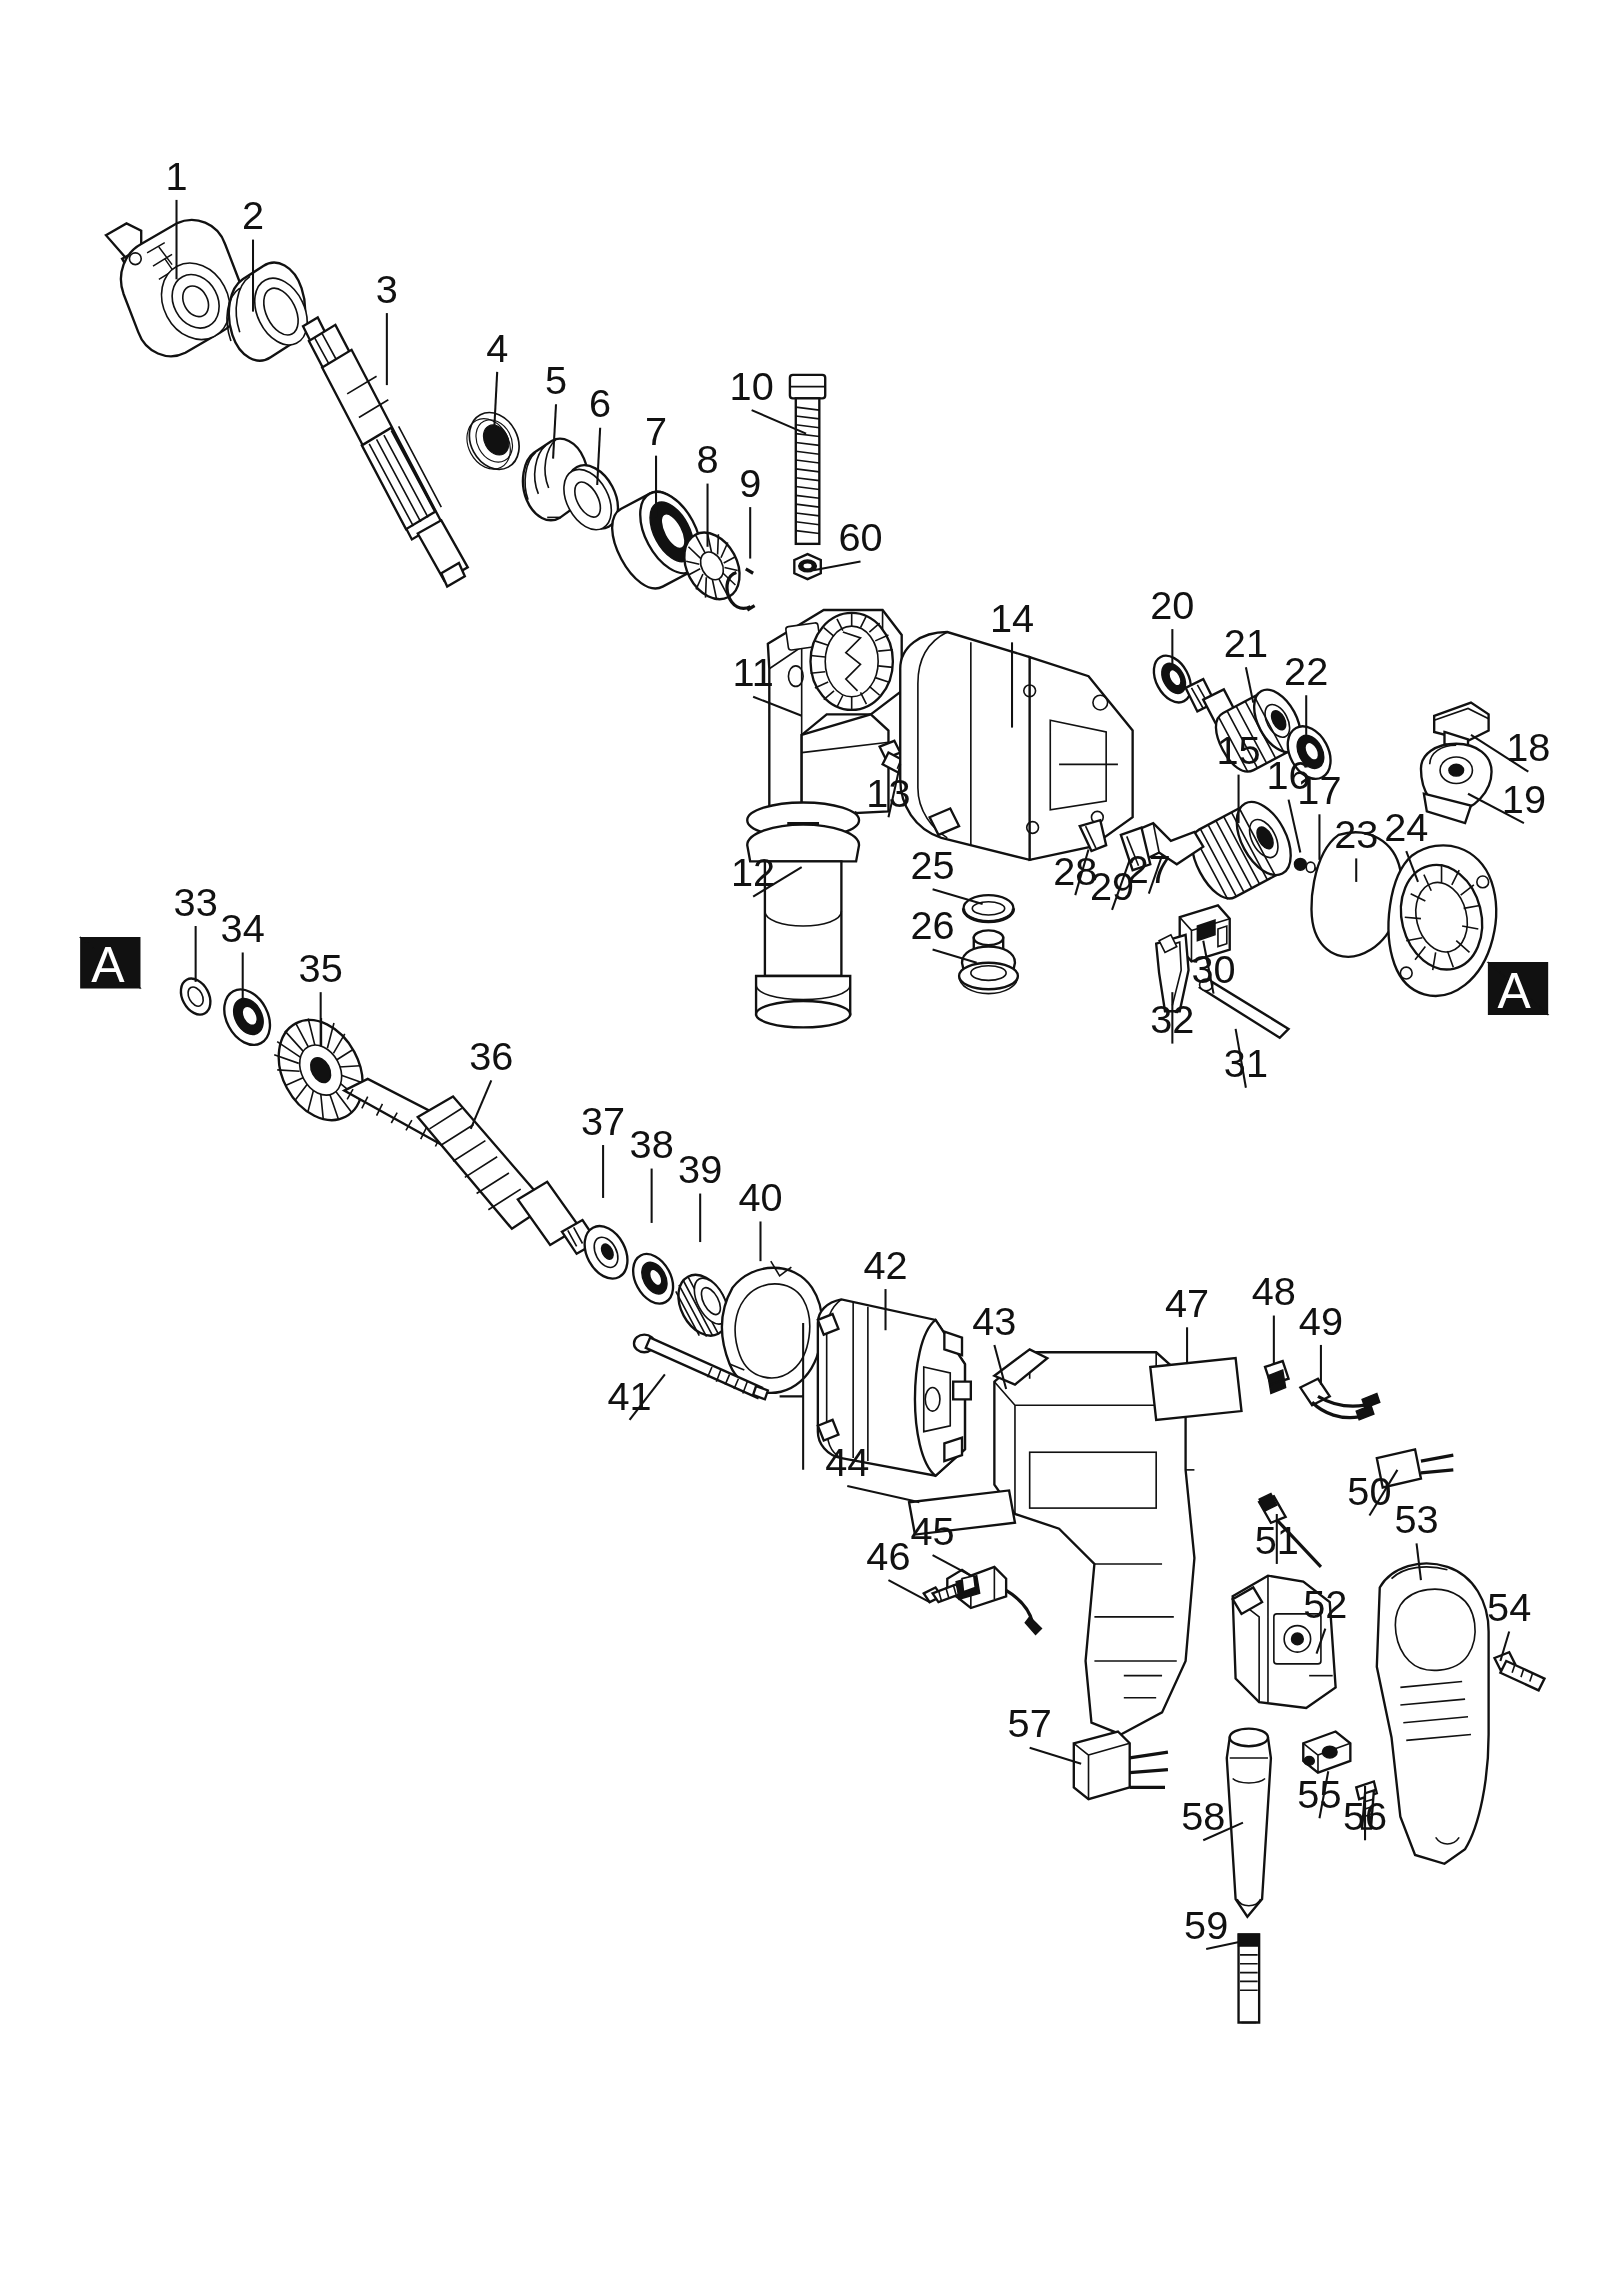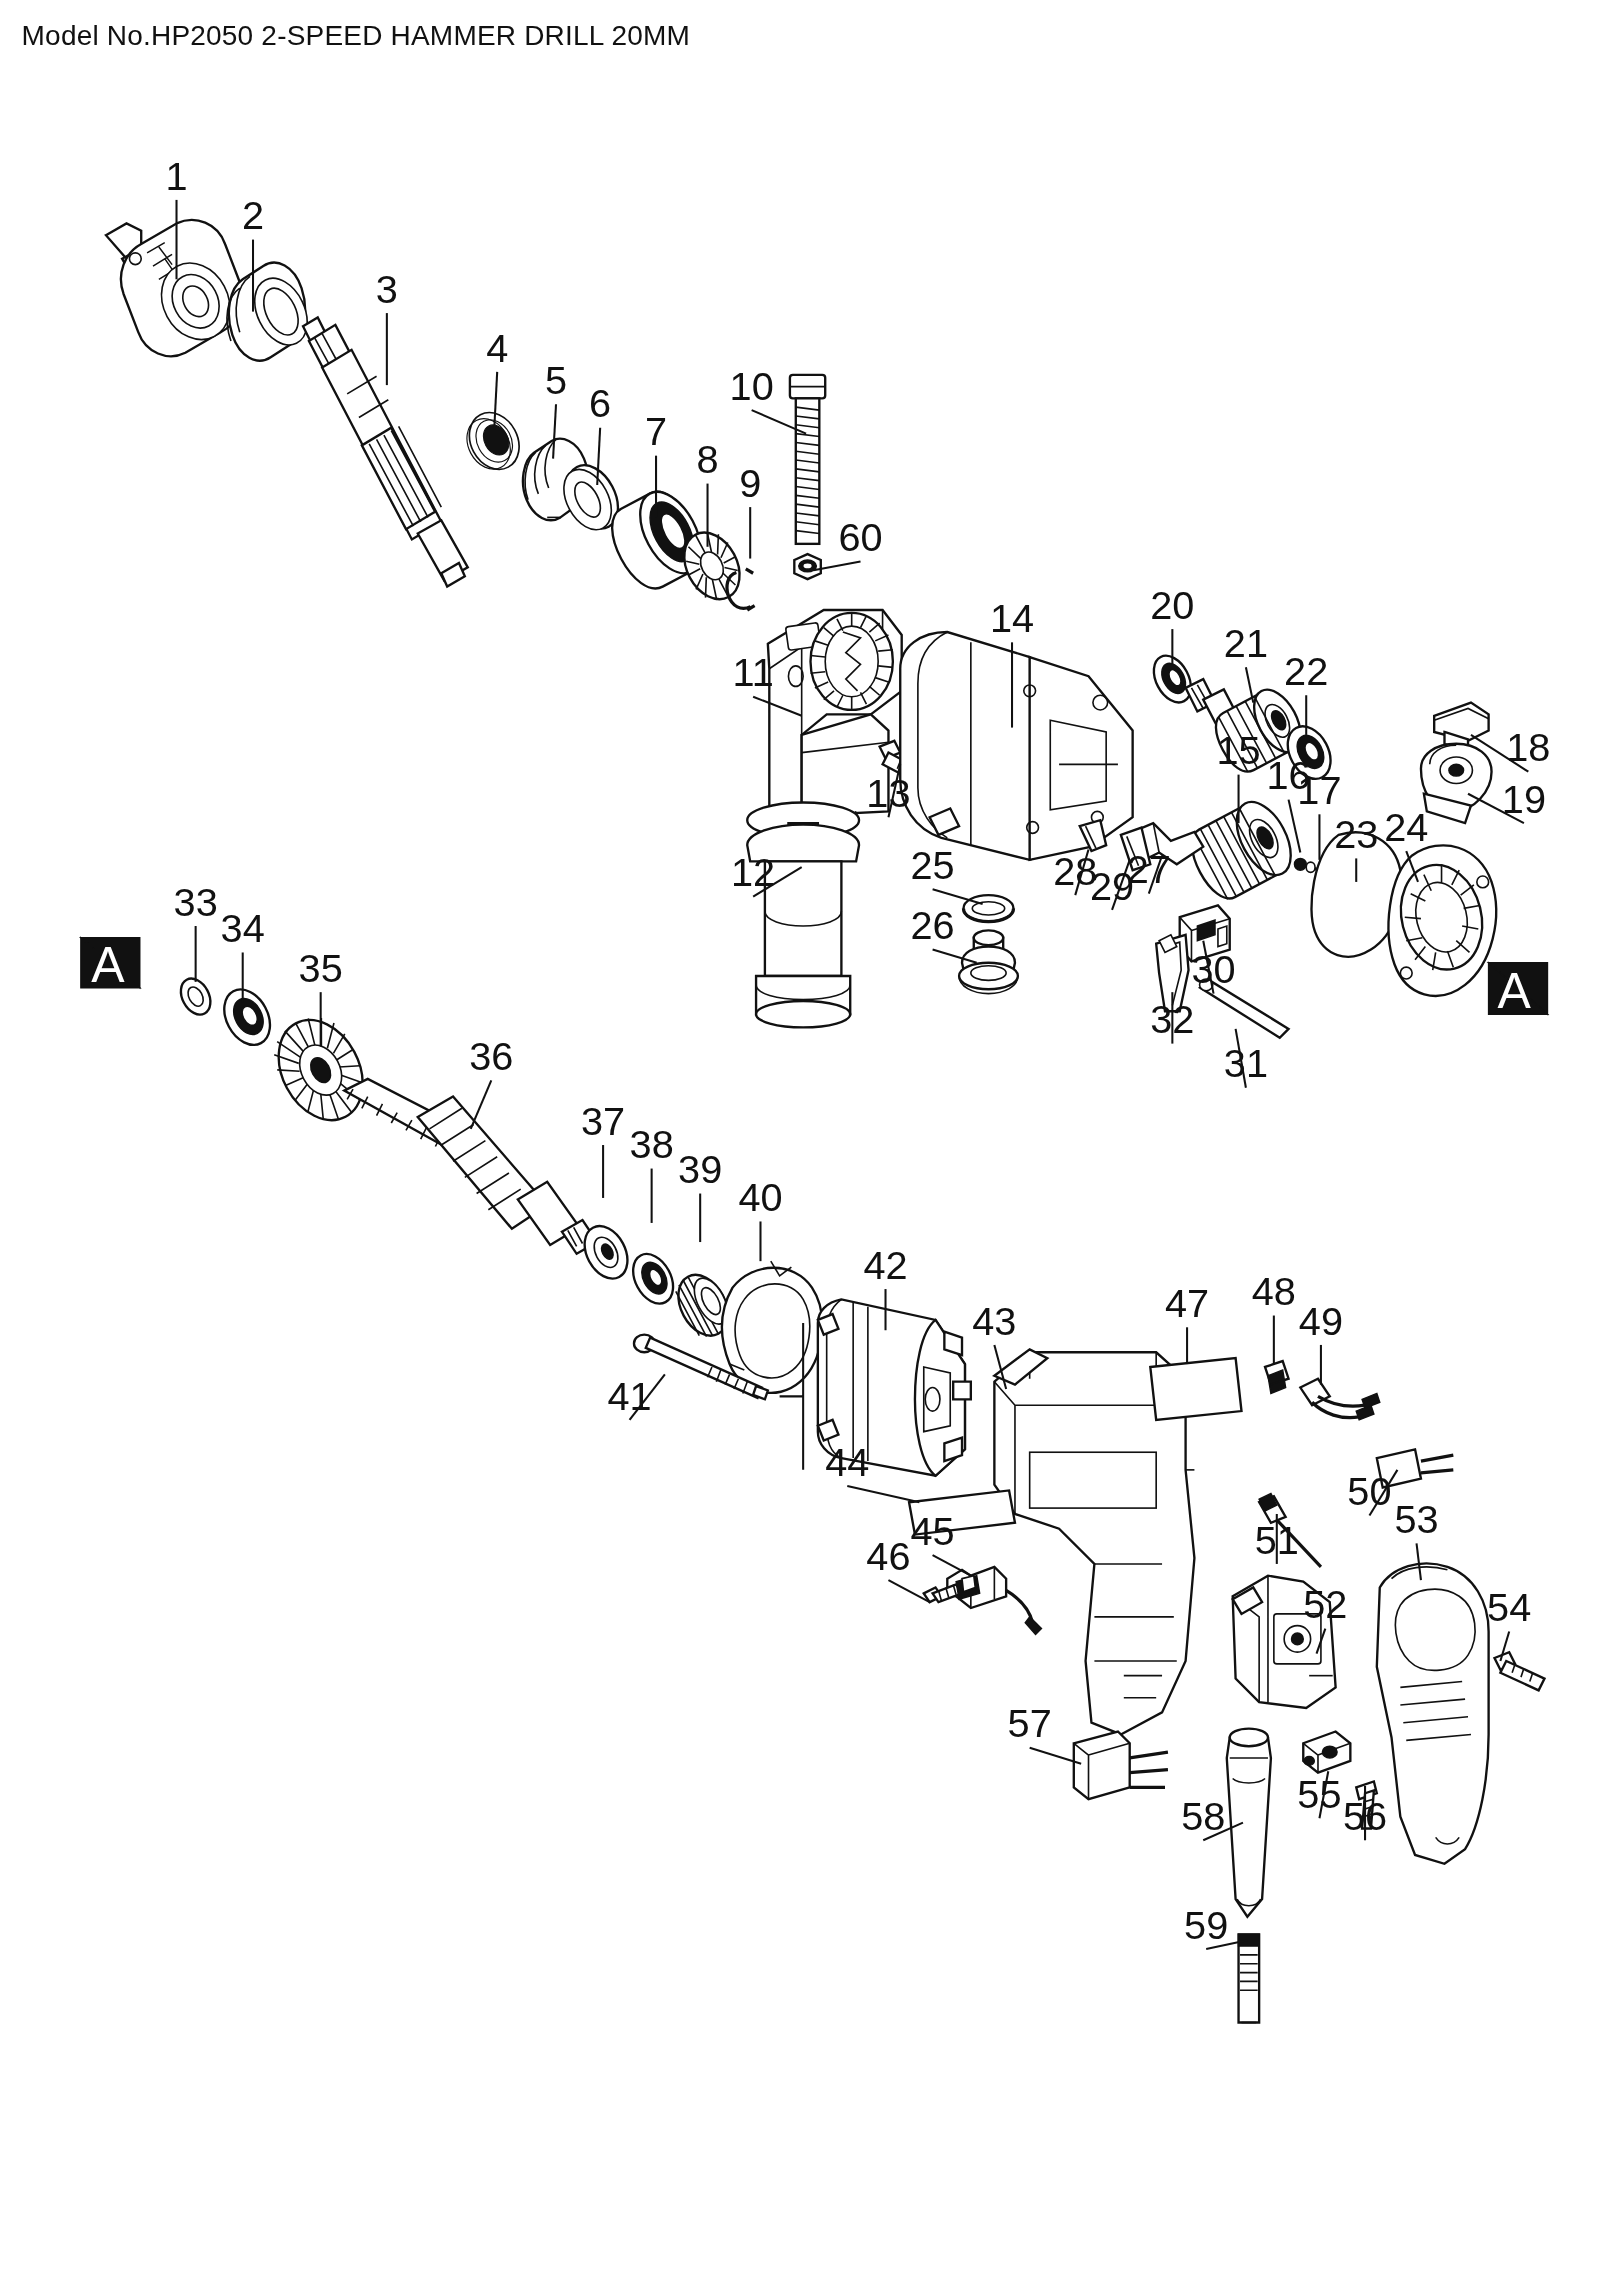--- a/index.html
+++ b/index.html
@@ -16,21 +16,20 @@
   .fillw{fill:#fff;stroke:#111;stroke-width:1.6;}
   .fillw-t{fill:#fff;stroke:#111;stroke-width:1.1;}
   .fillk{fill:#111;stroke:#111;stroke-width:1;}
   .hatch{fill:none;stroke:#111;stroke-width:1;}
 </style>
 </head>
 <body>
 
 <div id="page">
 
-  <div id="title">Model No.HP2050 2-SPEED HAMMER DRILL 20MM</div>
 
   <svg id="art" viewBox="0 0 1102 1560" preserveAspectRatio="none">
 
     <defs>
       <g id="ring-g">
         <ellipse class="fillw" cx="0" cy="0" rx="20" ry="26"></ellipse>
         <ellipse class="thin" cx="0" cy="0" rx="11" ry="15"></ellipse>
       </g>
     </defs>
 

